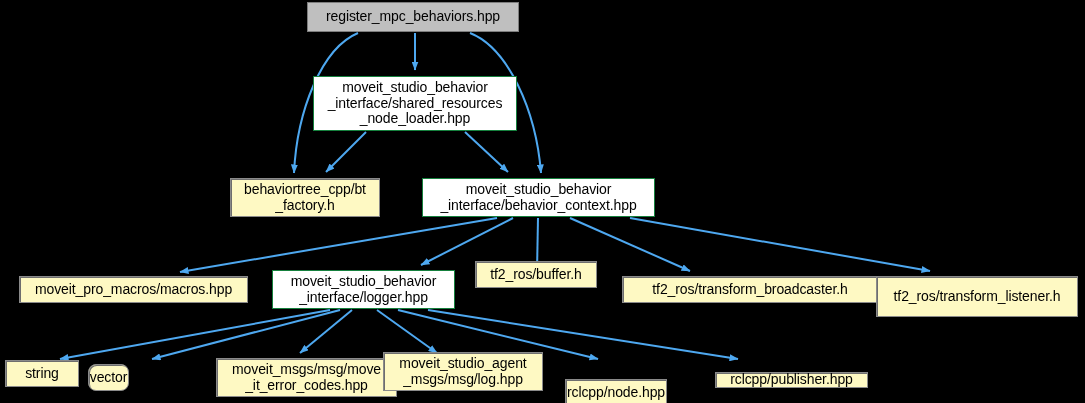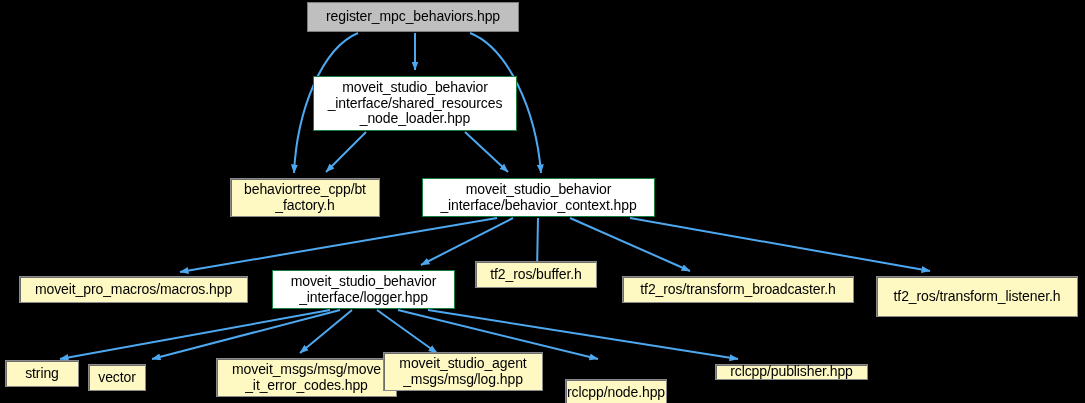--- a/index.html
+++ b/index.html
@@ -89,24 +89,24 @@
 _interface/shared_resources
 _node_loader.hpp</span></div>
       <div class="gnode filled" style="left: 230px; top: 178px; width: 150px; height: 39px;"><span class="lbl">behaviortree_cpp/bt
 _factory.h</span></div>
       <div class="gnode white" style="left: 422px; top: 178px; width: 233px; height: 39px;"><span class="lbl">moveit_studio_behavior
 _interface/behavior_context.hpp</span></div>
       <div class="gnode filled" style="left: 19px; top: 276px; width: 229px; height: 27px;"><span class="lbl">moveit_pro_macros/macros.hpp</span></div>
       <div class="gnode white" style="left: 272px; top: 270px; width: 183px; height: 39px;"><span class="lbl">moveit_studio_behavior
 _interface/logger.hpp</span></div>
       <div class="gnode filled" style="left: 475px; top: 261px; width: 122px; height: 27px;"><span class="lbl">tf2_ros/buffer.h</span></div>
-      <div class="gnode filled" style="left: 622px; top: 276px; width: 232px; height: 27px;"><span class="lbl">tf2_ros/transform_broadcaster.h</span></div>
+      <div class="gnode filled" style="left: 622px; top: 276px; width: 256px; height: 27px;"><span class="lbl">tf2_ros/transform_broadcaster.h</span></div>
       <div class="gnode filled" style="left: 876px; top: 276px; width: 202px; height: 41px;"><span class="lbl">tf2_ros/transform_listener.h</span></div>
       <div class="gnode filled" style="left: 5px; top: 360px; width: 74px; height: 27px;"><span class="lbl">string</span></div>
-      <div class="gnode filled" style="left: 88px; top: 364px; width: 58px; height: 27px;"><span class="lbl">vector</span></div>
+      <div class="gnode filled" style="left: 88px; top: 364px; width: 41px; height: 27px; border-radius: 8px;"><span class="lbl">vector</span></div>
       <div class="gnode filled" style="left: 168px; top: 358px; width: 181px; height: 39px; margin-left: 48px;"><span class="lbl">moveit_msgs/msg/move
 _it_error_codes.hpp</span></div>
       <div class="gnode filled" style="left: 383px; top: 352px; width: 160px; height: 39px;"><span class="lbl">moveit_studio_agent
 _msgs/msg/log.hpp</span></div>
       <div class="gnode filled" style="left: 565px; top: 379px; width: 102px; height: 27px;"><span class="lbl">rclcpp/node.hpp</span></div>
-      <div class="gnode filled" style="left: 715px; top: 364px; width: 153px; height: 16px;"><span class="lbl">rclcpp/publisher.hpp</span></div>
+      <div class="gnode filled" style="left: 715px; top: 372px; width: 153px; height: 16px;"><span class="lbl">rclcpp/publisher.hpp</span></div>
     </div>
 </div>
 
 </body></html>

